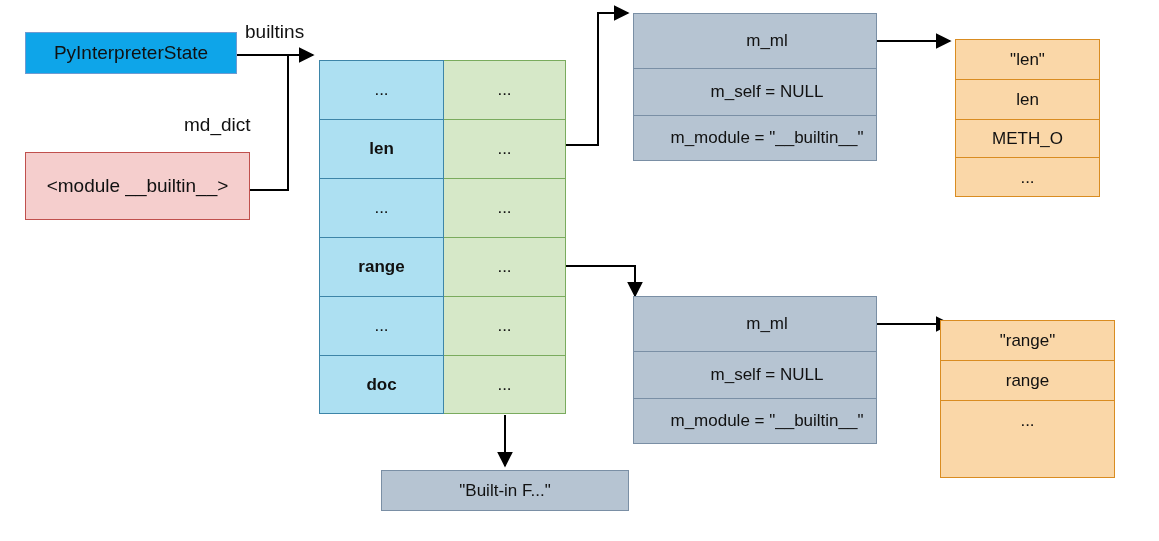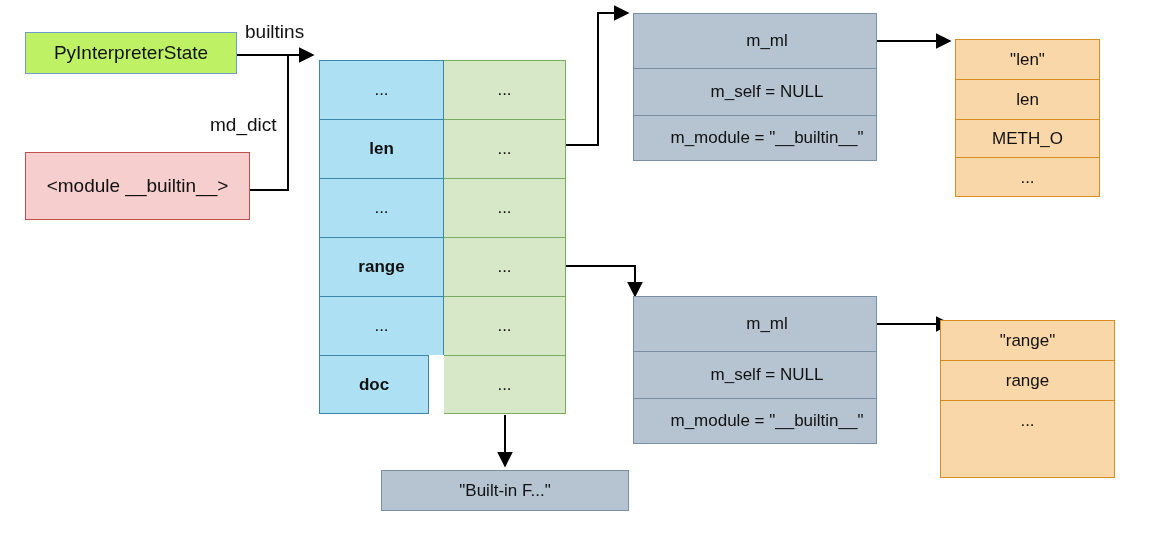--- a/index.html
+++ b/index.html
@@ -9,21 +9,21 @@
     font-family:"Liberation Sans","DejaVu Sans",sans-serif;
     color:#111111;
   }
   #canvas{position:absolute;left:0;top:0;width:1159px;height:541px;}
   svg.edges{position:absolute;left:0;top:0;width:1159px;height:541px;pointer-events:none;}
 
   .node{position:absolute;box-sizing:border-box;display:flex;align-items:center;
         justify-content:center;text-align:center;line-height:1.15;}
 
   
-  .n-blue{background:#bef264;border:1px solid #6f9bd1;font-size:19px;}
+  .n-blue{background:#0ea5e9;border:1px solid #6f9bd1;font-size:19px;}
   
   .n-red{background:#f5cecd;border:1px solid #c0504d;font-size:19px;}
   
   .n-gray{background:#b6c4d2;border:1px solid #7a8fa5;font-size:17px;}
   .gray-stack{position:absolute;box-sizing:border-box;border:1px solid #7a8fa5;background:#b6c4d2;}
   .gray-stack .row{box-sizing:border-box;display:flex;align-items:center;justify-content:center;
                    border-bottom:1px solid #7a8fa5;font-size:17px;text-align:center;padding-left:24px;}
   .gray-stack .row:last-child{border-bottom:none;}
 
   
@@ -67,38 +67,38 @@
 
     <path d="M 505 415 L 505 466" stroke="#000" stroke-width="2" fill="none" marker-end="url(#arrow)"></path>
 
     <path d="M 877 41 L 950 41" stroke="#000" stroke-width="2" fill="none" marker-end="url(#arrow)"></path>
 
     <path d="M 877 324 L 950 324" stroke="#000" stroke-width="2" fill="none" marker-end="url(#arrow)"></path>
   </svg>
 
   <div class="edge-label" style="left:245px;top:21px;">builtins</div>
 
-  <div class="edge-label" style="left:184px;top:114px;margin-left:26px;">md_dict</div>
+  <div class="edge-label" style="left:184px;top:114px;">md_dict</div>
 
   <div class="node n-blue" style="left:25px;top:32px;width:212px;height:42px;">
     <span>PyInterpreterState</span>
   </div>
 
   <div class="node n-red" style="left:25px;top:152px;width:225px;height:68px;">
     <span>&lt;module __builtin__&gt;</span>
   </div>
 
   <div class="dict-table" style="left:319px;top:60px;">
     <div class="dict-col col-key">
       <div class="cell" style="width:125px;height:59px;">...</div>
       <div class="cell bold" style="width:125px;height:59px;">len</div>
       <div class="cell" style="width:125px;height:59px;">...</div>
       <div class="cell bold" style="width:125px;height:59px;">range</div>
       <div class="cell" style="width:125px;height:59px;">...</div>
-      <div class="cell bold" style="width:110px;height:59px;">doc</div>
+      <div class="cell bold" style="width:125px;height:59px;">doc</div>
     </div>
     <div class="dict-col col-val">
       <div class="cell" style="width:122px;height:59px;">...</div>
       <div class="cell" style="width:122px;height:59px;">...</div>
       <div class="cell" style="width:122px;height:59px;">...</div>
       <div class="cell" style="width:122px;height:59px;">...</div>
       <div class="cell" style="width:122px;height:59px;">...</div>
       <div class="cell" style="width:122px;height:59px;">...</div>
     </div>
   </div>

